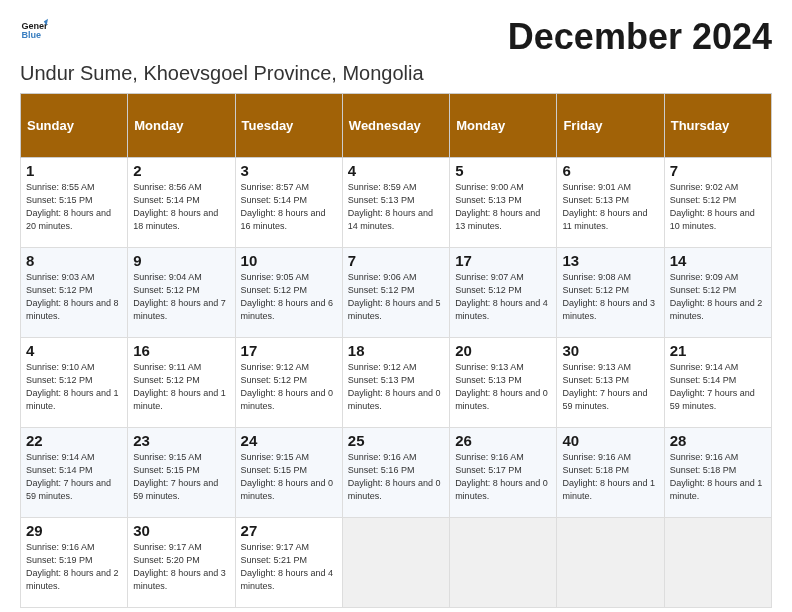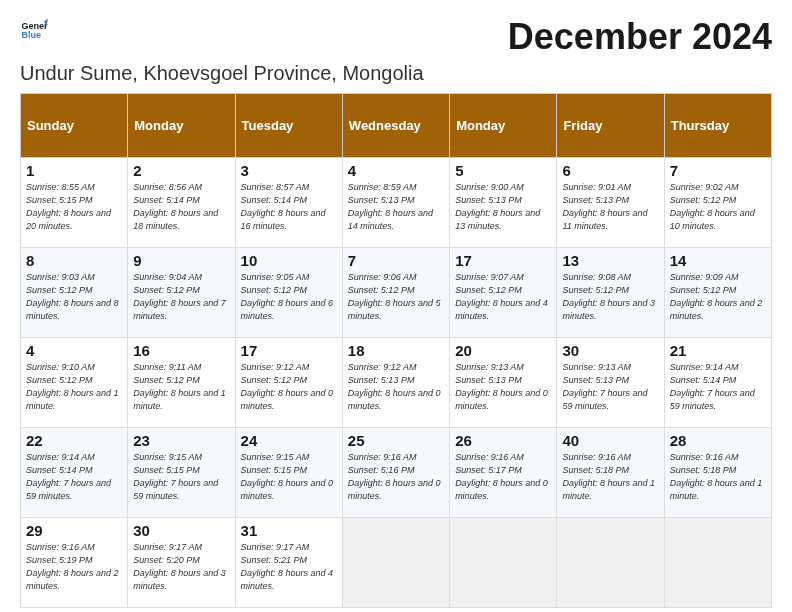--- a/index.html
+++ b/index.html
@@ -66,21 +66,20 @@
       font-size: 15px;
       font-weight: bold;
       color: #1a1a1a;
       display: block;
       margin-bottom: 2px;
     }
     .day-info {
       font-size: 9px;
       color: #333;
       line-height: 1.45;
-      font-style: italic;
     }
     td.empty {
       background: #f0f0f0 !important;
     }
   </style>
 </head>
 <body>
 
 <div class="header-logo">
   <div class="logo">
@@ -140,20 +139,20 @@
         <td><span class="day-num">23</span><span class="day-info">Sunrise: 9:15 AM<br>Sunset: 5:15 PM<br>Daylight: 7 hours and 59 minutes.</span></td>
         <td><span class="day-num">24</span><span class="day-info">Sunrise: 9:15 AM<br>Sunset: 5:15 PM<br>Daylight: 8 hours and 0 minutes.</span></td>
         <td><span class="day-num">25</span><span class="day-info">Sunrise: 9:16 AM<br>Sunset: 5:16 PM<br>Daylight: 8 hours and 0 minutes.</span></td>
         <td><span class="day-num">26</span><span class="day-info">Sunrise: 9:16 AM<br>Sunset: 5:17 PM<br>Daylight: 8 hours and 0 minutes.</span></td>
         <td><span class="day-num">40</span><span class="day-info">Sunrise: 9:16 AM<br>Sunset: 5:18 PM<br>Daylight: 8 hours and 1 minute.</span></td>
         <td><span class="day-num">28</span><span class="day-info">Sunrise: 9:16 AM<br>Sunset: 5:18 PM<br>Daylight: 8 hours and 1 minute.</span></td>
       </tr>
       <tr>
         <td><span class="day-num">29</span><span class="day-info">Sunrise: 9:16 AM<br>Sunset: 5:19 PM<br>Daylight: 8 hours and 2 minutes.</span></td>
         <td><span class="day-num">30</span><span class="day-info">Sunrise: 9:17 AM<br>Sunset: 5:20 PM<br>Daylight: 8 hours and 3 minutes.</span></td>
-        <td><span class="day-num">31</span><span class="day-info">Sunrise: 9:17 AM<br>Sunset: 5:21 PM<br>Daylight: 8 hours and 4 minutes.</span></td>
+        <td><span class="day-num">27</span><span class="day-info">Sunrise: 9:17 AM<br>Sunset: 5:21 PM<br>Daylight: 8 hours and 4 minutes.</span></td>
         <td class="empty"></td>
         <td class="empty"></td>
         <td class="empty"></td>
         <td class="empty"></td>
       </tr>
     </tbody>
 </table>
 
 </body></html>

